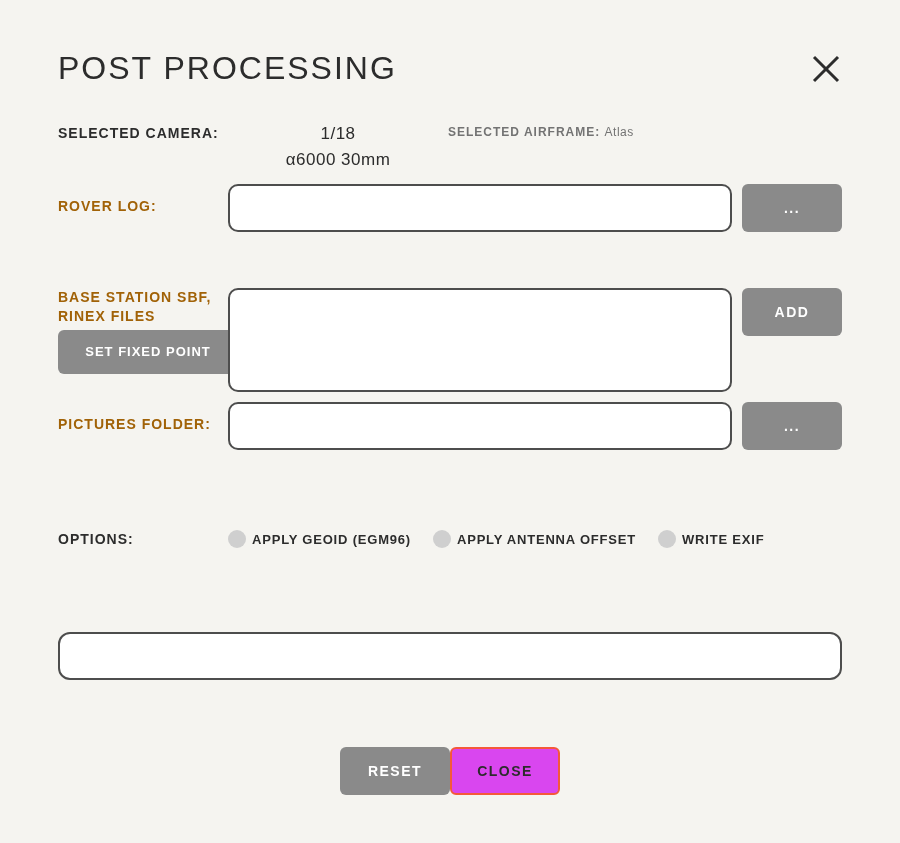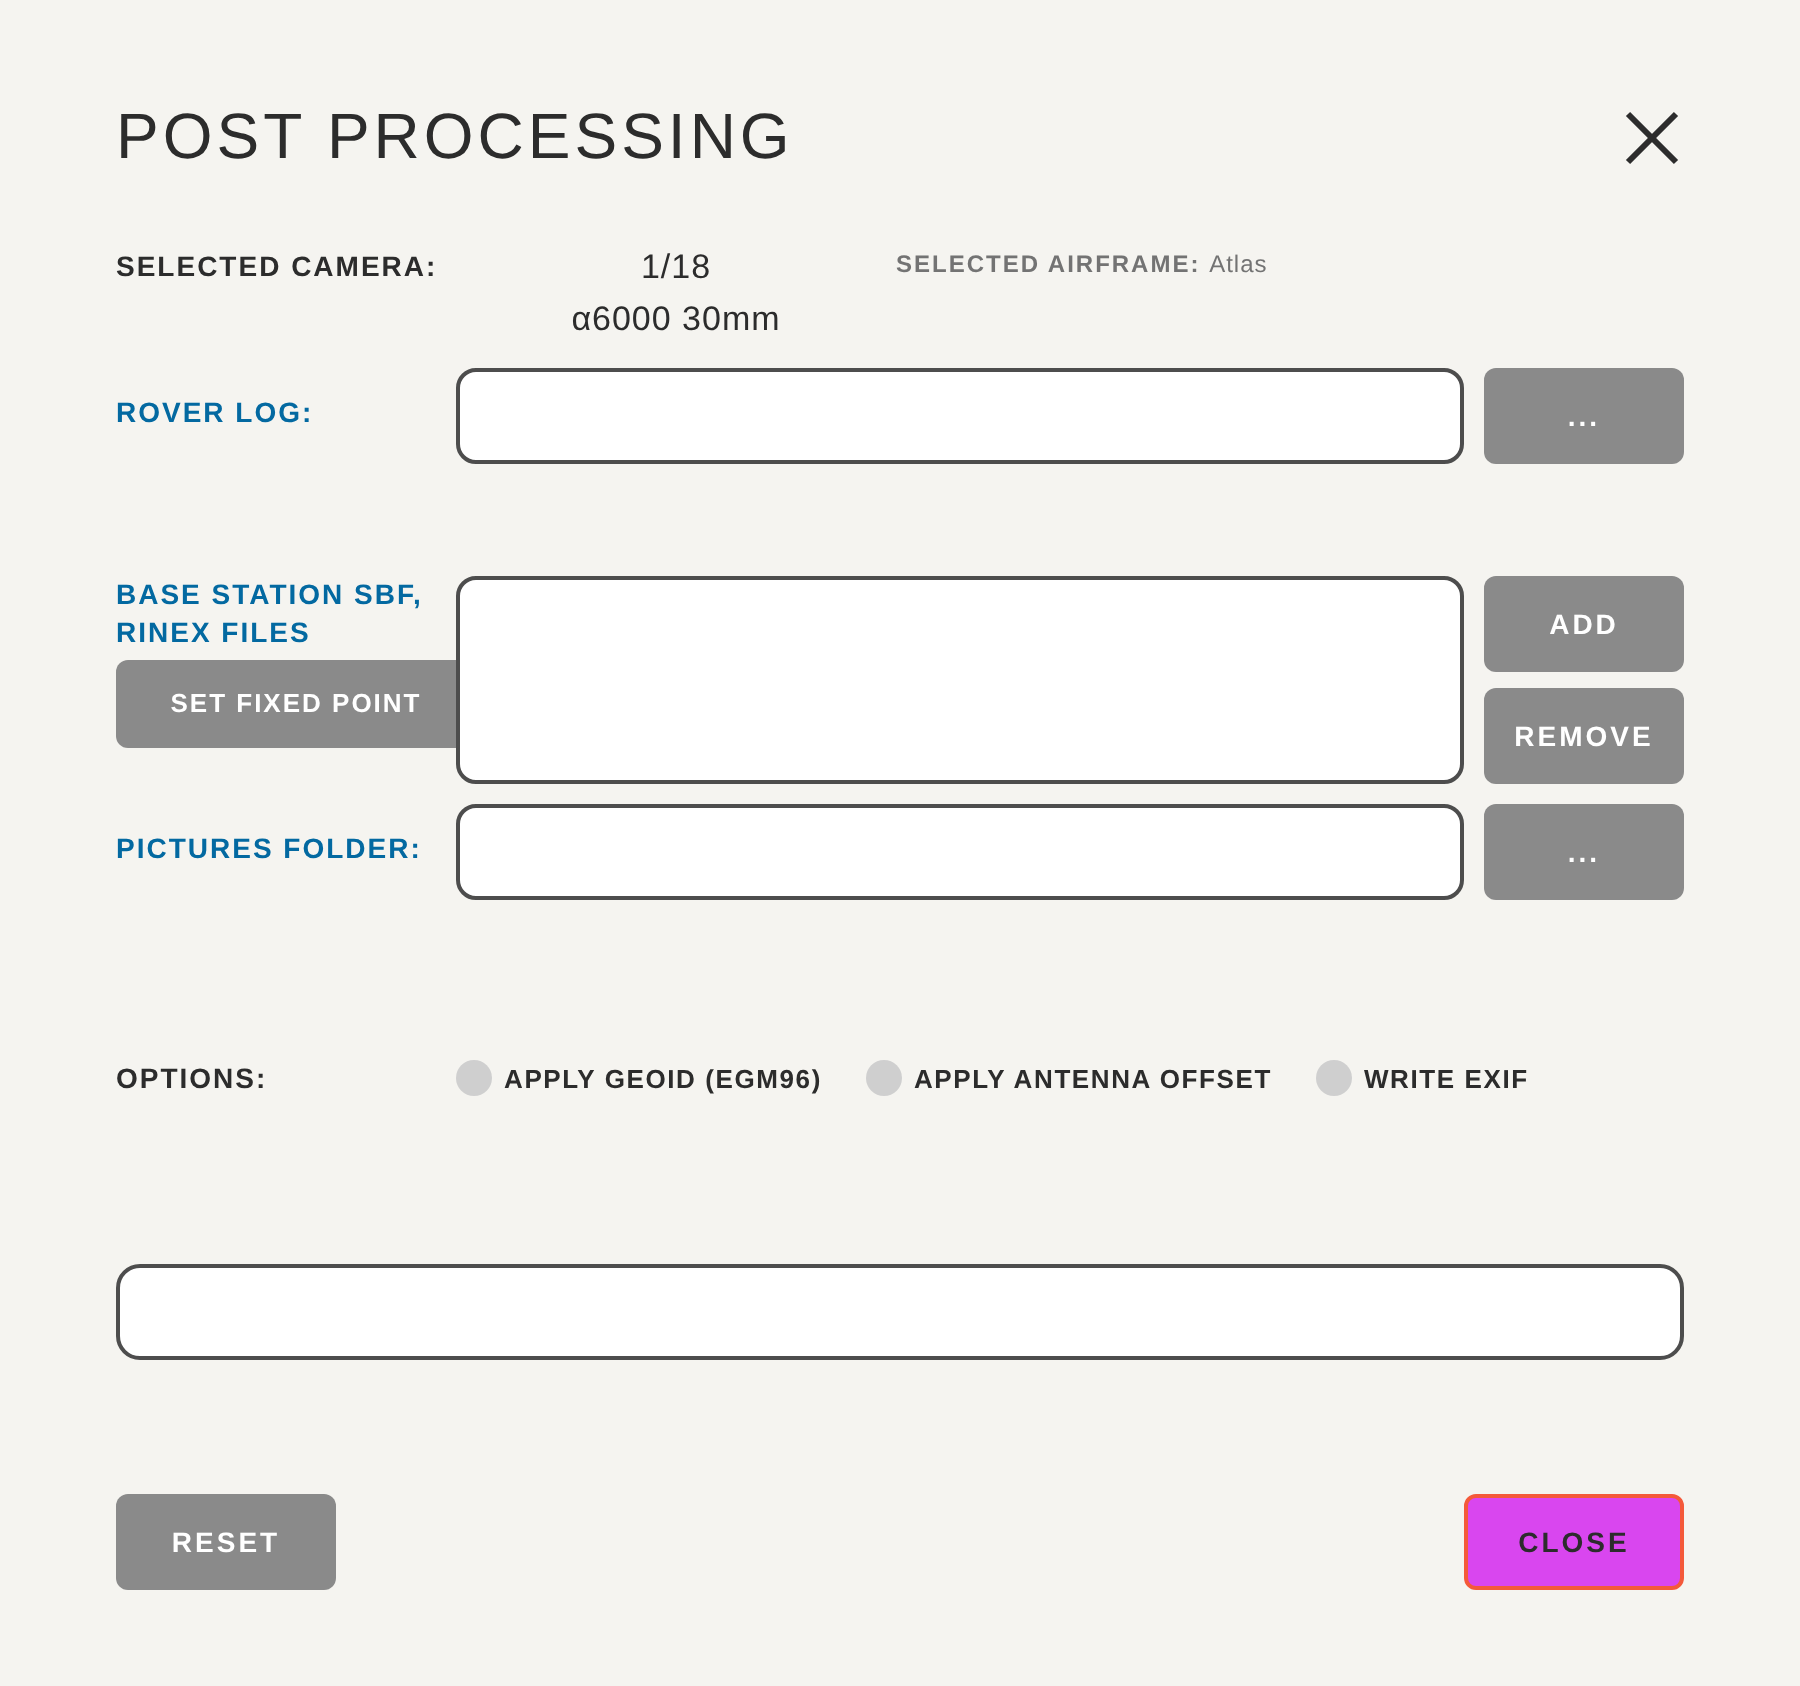--- a/index.html
+++ b/index.html
@@ -74,21 +74,21 @@
       display: flex;
       align-items: flex-start;
       gap: 10px;
       margin-bottom: 10px;
     }
     .form-row .label {
       width: 160px;
       font-size: 14px;
       font-weight: 600;
       letter-spacing: 1px;
-      color: #0369a1;
+      color: #a16207;
       padding-top: 14px;
       flex-shrink: 0;
     }
     .text-input {
       flex: 1;
       height: 48px;
       border: 2.5px solid #4d4d4d;
       border-radius: 10px;
       background: #fff;
       padding: 0 14px;
@@ -189,21 +189,21 @@
       border-radius: 12px;
       background: #fff;
     }
 
     .footer {
       position: absolute;
       left: 58px;
       right: 58px;
       bottom: 48px;
       display: flex;
-      justify-content: space-between;
+      justify-content: center;
       align-items: center;
     }
     .btn-reset {
       width: 110px;
       height: 48px;
     }
     .btn-close {
       width: 110px;
       height: 48px;
       background: #d946ef;
@@ -248,21 +248,20 @@
   </div>
 
   <div class="form-row gap-lg">
     <div class="col-left">
       <div class="label" style="width:auto;padding-top:0;line-height:1.35">BASE STATION SBF, RINEX FILES</div>
       <button class="btn btn-left-under">SET FIXED POINT</button>
     </div>
     <div class="list-box"></div>
     <div class="col-right">
       <button class="btn btn-side">ADD</button>
-      <button class="btn btn-side">REMOVE</button>
     </div>
   </div>
 
   <div class="form-row">
     <div class="label">PICTURES FOLDER:</div>
     <input class="text-input" type="text" value="" style="">
     <button class="btn btn-side">...</button>
   </div>
 
   <div class="options-row">

